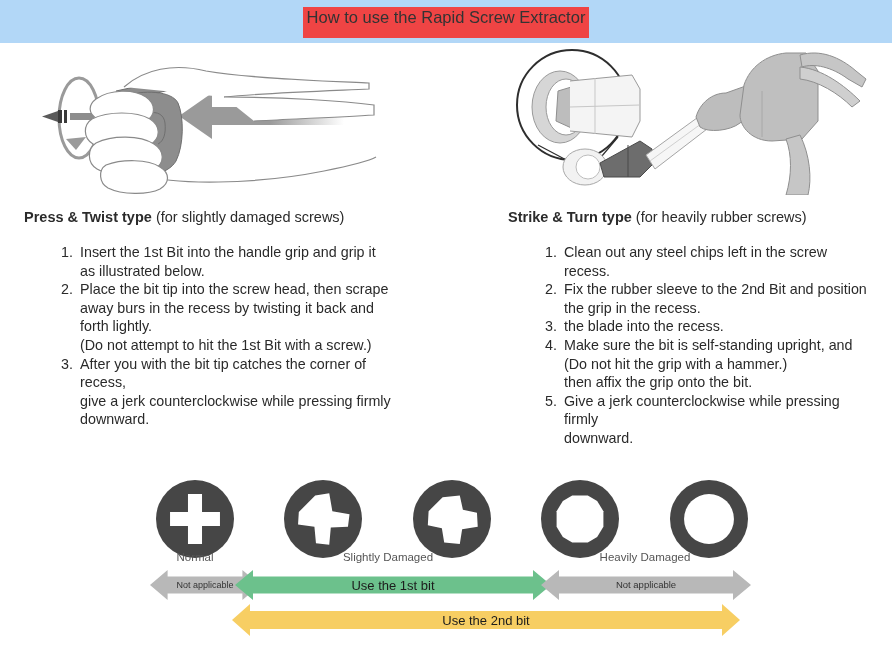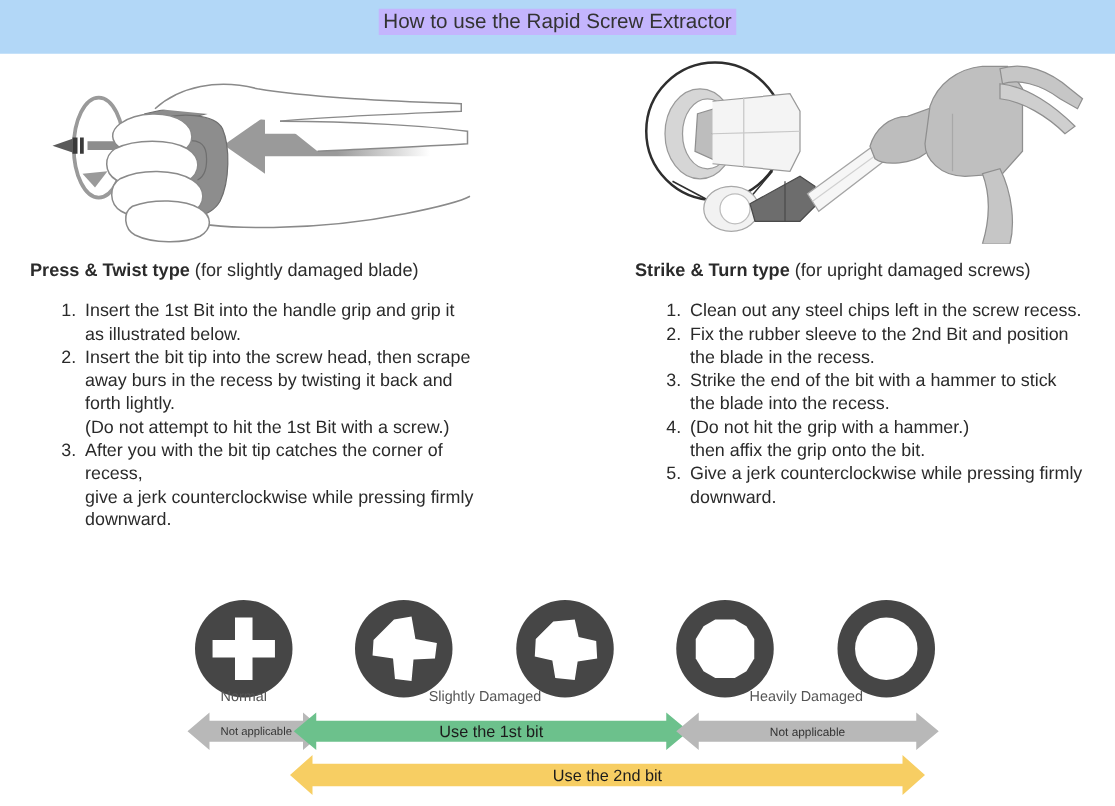--- a/index.html
+++ b/index.html
@@ -29,22 +29,22 @@
     position: absolute;
     left: 0;
     top: 6px;
     width: 892px;
     text-align: center;
     font-size: 16.5px;
     line-height: 23px;
     color: #333333;
   }
   #title-text > span {
-    background: #c4b5fd;
-    padding: 1px 4px 2px 4px;
+    background: #ef4444;
+    padding: 1px 4px 12px 4px;
   }
 
   
   #illustration-row {
     position: absolute;
     left: 0;
     top: 45px;
     width: 892px;
     height: 150px;
   }
@@ -79,21 +79,21 @@
   }
   .instr-heading .h-strong {
     font-weight: bold;
     margin-top: 20px;
   }
   .instr-heading .h-note {
     font-weight: normal;
   }
 
   ol.instr-list {
-    margin: 4px;
+    margin: 16px;
     padding: 0 0 0 37px;
     list-style-position: outside;
     font-size: 14.3px;
     line-height: 18.6px;
   }
   ol.instr-list > li {
     margin: 0;
     padding: 0 0 0 3px;
   }
   .sub-line {
@@ -206,59 +206,59 @@
       <path d="M300 90 C310 110 312 134 308 150 L286 150 C292 130 292 110 286 94 Z" fill="#c6c6c6" stroke="#8f8f8f" stroke-width="1"></path>
       <line x1="262" y1="46" x2="262" y2="92" stroke="#a8a8a8" stroke-width="1"></line>
     </g>
   </svg>
 </div>
 
 <div id="instructions">
 
   <div class="instr-col" id="col-press-twist">
     <p class="instr-heading">
-      <span class="h-strong">Press &amp; Twist type</span><span class="h-note"> (for slightly damaged blade)</span>
+      <span class="h-strong">Press &amp; Twist type</span><span class="h-note"> (for slightly damaged screws)</span>
     </p>
     <ol class="instr-list">
       <li>
         <span class="sub-line">Insert the 1st Bit into the handle grip and grip it</span>
         <span class="sub-line">as illustrated below.</span>
       </li>
       <li>
-        <span class="sub-line">Insert the bit tip into the screw head, then scrape</span>
+        <span class="sub-line">Place the bit tip into the screw head, then scrape</span>
         <span class="sub-line">away burs in the recess by twisting it back and</span>
         <span class="sub-line">forth lightly.</span>
         <span class="sub-line">(Do not attempt to hit the 1st Bit with a screw.)</span>
       </li>
       <li>
         <span class="sub-line">After you with the bit tip catches the corner of</span>
         <span class="sub-line">recess,</span>
         <span class="sub-line">give a jerk counterclockwise while pressing firmly</span>
         <span class="sub-line">downward.</span>
       </li>
     </ol>
   </div>
 
   <div class="instr-col" id="col-strike-turn">
     <p class="instr-heading">
-      <span class="h-strong">Strike &amp; Turn type</span><span class="h-note"> (for upright damaged screws)</span>
+      <span class="h-strong">Strike &amp; Turn type</span><span class="h-note"> (for heavily rubber screws)</span>
     </p>
     <ol class="instr-list">
       <li>
         <span class="sub-line">Clean out any steel chips left in the screw recess.</span>
       </li>
       <li>
         <span class="sub-line">Fix the rubber sleeve to the 2nd Bit and position</span>
-        <span class="sub-line">the blade in the recess.</span>
-      </li>
-      <li>
-        <span class="sub-line">Strike the end of the bit with a hammer to stick</span>
+        <span class="sub-line">the grip in the recess.</span>
+      </li>
+      <li>
         <span class="sub-line">the blade into the recess.</span>
       </li>
       <li>
+        <span class="sub-line">Make sure the bit is self-standing upright, and</span>
         <span class="sub-line">(Do not hit the grip with a hammer.)</span>
         <span class="sub-line">then affix the grip onto the bit.</span>
       </li>
       <li>
         <span class="sub-line">Give a jerk counterclockwise while pressing firmly</span>
         <span class="sub-line">downward.</span>
       </li>
     </ol>
   </div>
 </div>

